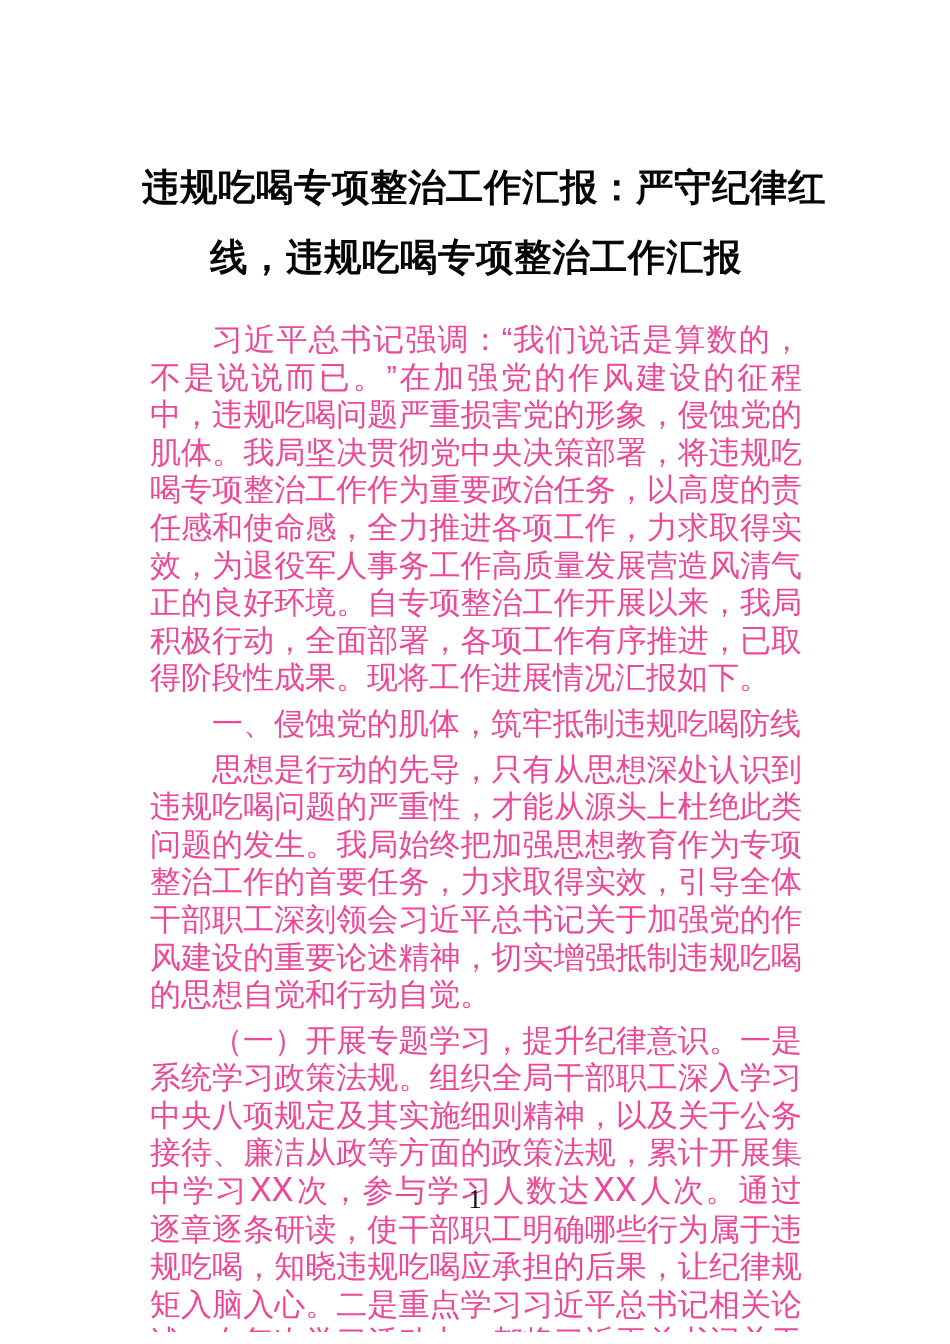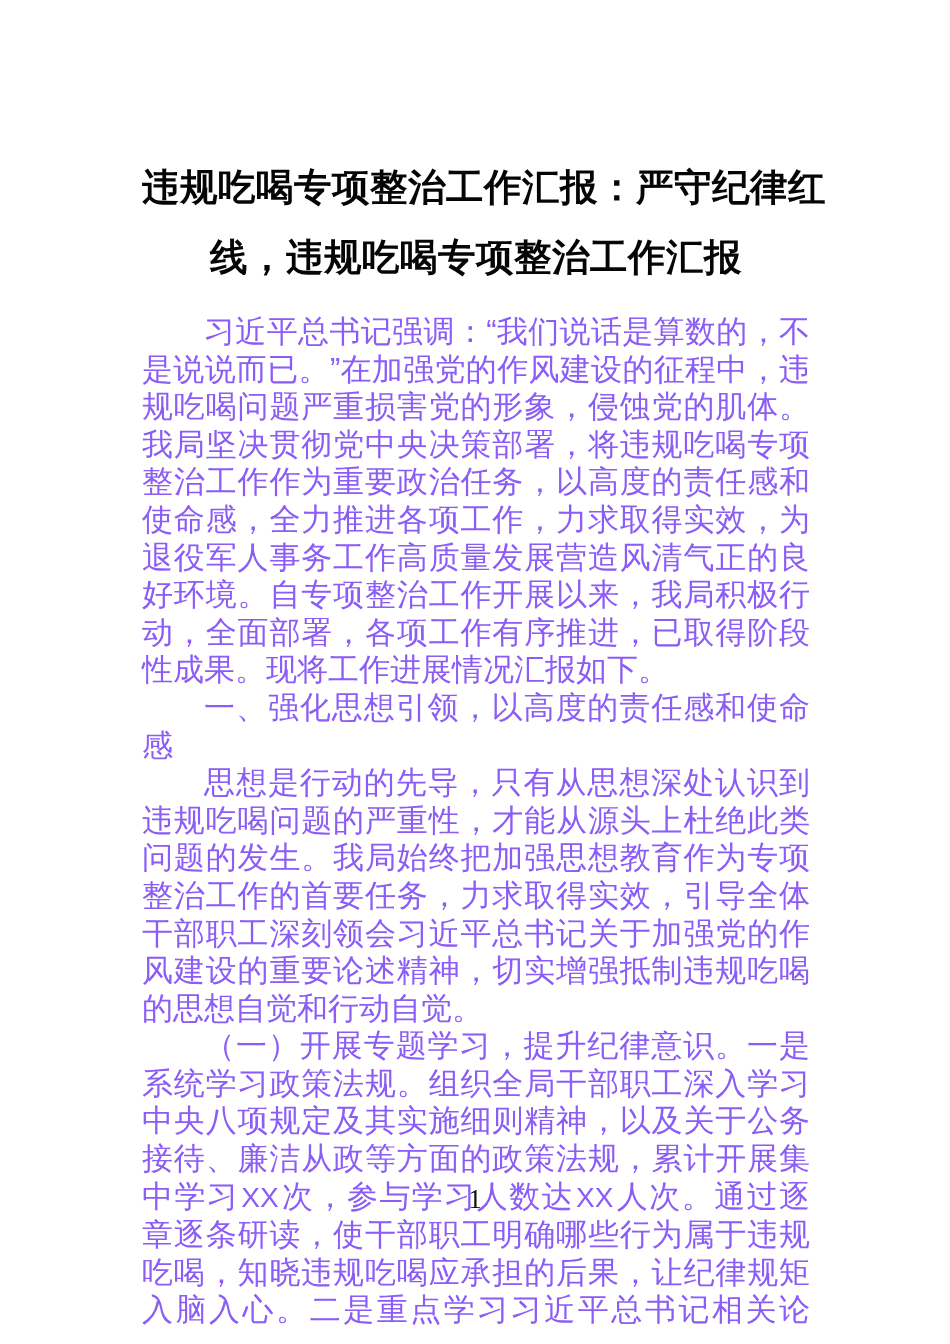--- a/index.html
+++ b/index.html
@@ -40,34 +40,34 @@
     display: block;
     white-space: nowrap;
   }
   .body-block {
     padding-top: 21px;
   }
   p.para {
     font-family: "Liberation Sans", "DejaVu Sans", sans-serif;
     font-size: 31px;
     line-height: 37.6px;
-    margin: 0;
+    margin: 8px;
     text-align: justify;
     text-justify: inter-character;
     text-indent: 62px;
-    color: #8b5cf6;
+    color: #ec4899;
     letter-spacing: 0px;
     word-break: break-all;
   }
   p.para:last-child {
     text-align: justify;
   }
   .latin {
-    font-family: Liberation Sans, sans-serif;
-    font-size: 28px;
+    font-family: Liberation Mono, monospace;
+    font-size: 36px;
     padding: 0 2px;
   }
   .page-number {
     position: absolute;
     left: 0;
     top: 1183px;
     width: 950px;
     text-align: center;
     font-family: "Liberation Serif", "DejaVu Serif", serif;
     font-size: 27px;
@@ -84,21 +84,21 @@
 
     <h1 class="doc-title">
       <span class="tl-line">违规吃喝专项整治工作汇报：严守纪律红</span>
       <span class="tl-line">线，违规吃喝专项整治工作汇报</span>
     </h1>
 
     <div class="body-block">
 
       <p class="para">习近平总书记强调：“我们说话是算数的，不是说说而已。”在加强党的作风建设的征程中，违规吃喝问题严重损害党的形象，侵蚀党的肌体。我局坚决贯彻党中央决策部署，将违规吃喝专项整治工作作为重要政治任务，以高度的责任感和使命感，全力推进各项工作，力求取得实效，为退役军人事务工作高质量发展营造风清气正的良好环境。自专项整治工作开展以来，我局积极行动，全面部署，各项工作有序推进，已取得阶段性成果。现将工作进展情况汇报如下。</p>
 
-      <p class="para">一、强化思想引领，以高度的责任感和使命感</p>
+      <p class="para">一、侵蚀党的肌体，筑牢抵制违规吃喝防线</p>
 
       <p class="para">思想是行动的先导，只有从思想深处认识到违规吃喝问题的严重性，才能从源头上杜绝此类问题的发生。我局始终把加强思想教育作为专项整治工作的首要任务，力求取得实效，引导全体干部职工深刻领会习近平总书记关于加强党的作风建设的重要论述精神，切实增强抵制违规吃喝的思想自觉和行动自觉。</p>
 
       <p class="para">（一）开展专题学习，提升纪律意识。一是系统学习政策法规。组织全局干部职工深入学习中央八项规定及其实施细则精神，以及关于公务接待、廉洁从政等方面的政策法规，累计开展集中学习<span class="latin">XX</span>次，参与学习人数达<span class="latin">XX</span>人次。通过逐章逐条研读，使干部职工明确哪些行为属于违规吃喝，知晓违规吃喝应承担的后果，让纪律规矩入脑入心。二是重点学习习近平总书记相关论述。在每次学习活动中，都将习近平总书记关于作风建设的重要论述作为核</p>
 
     </div>
 
   </div>
 
   <div class="page-number">1</div>

